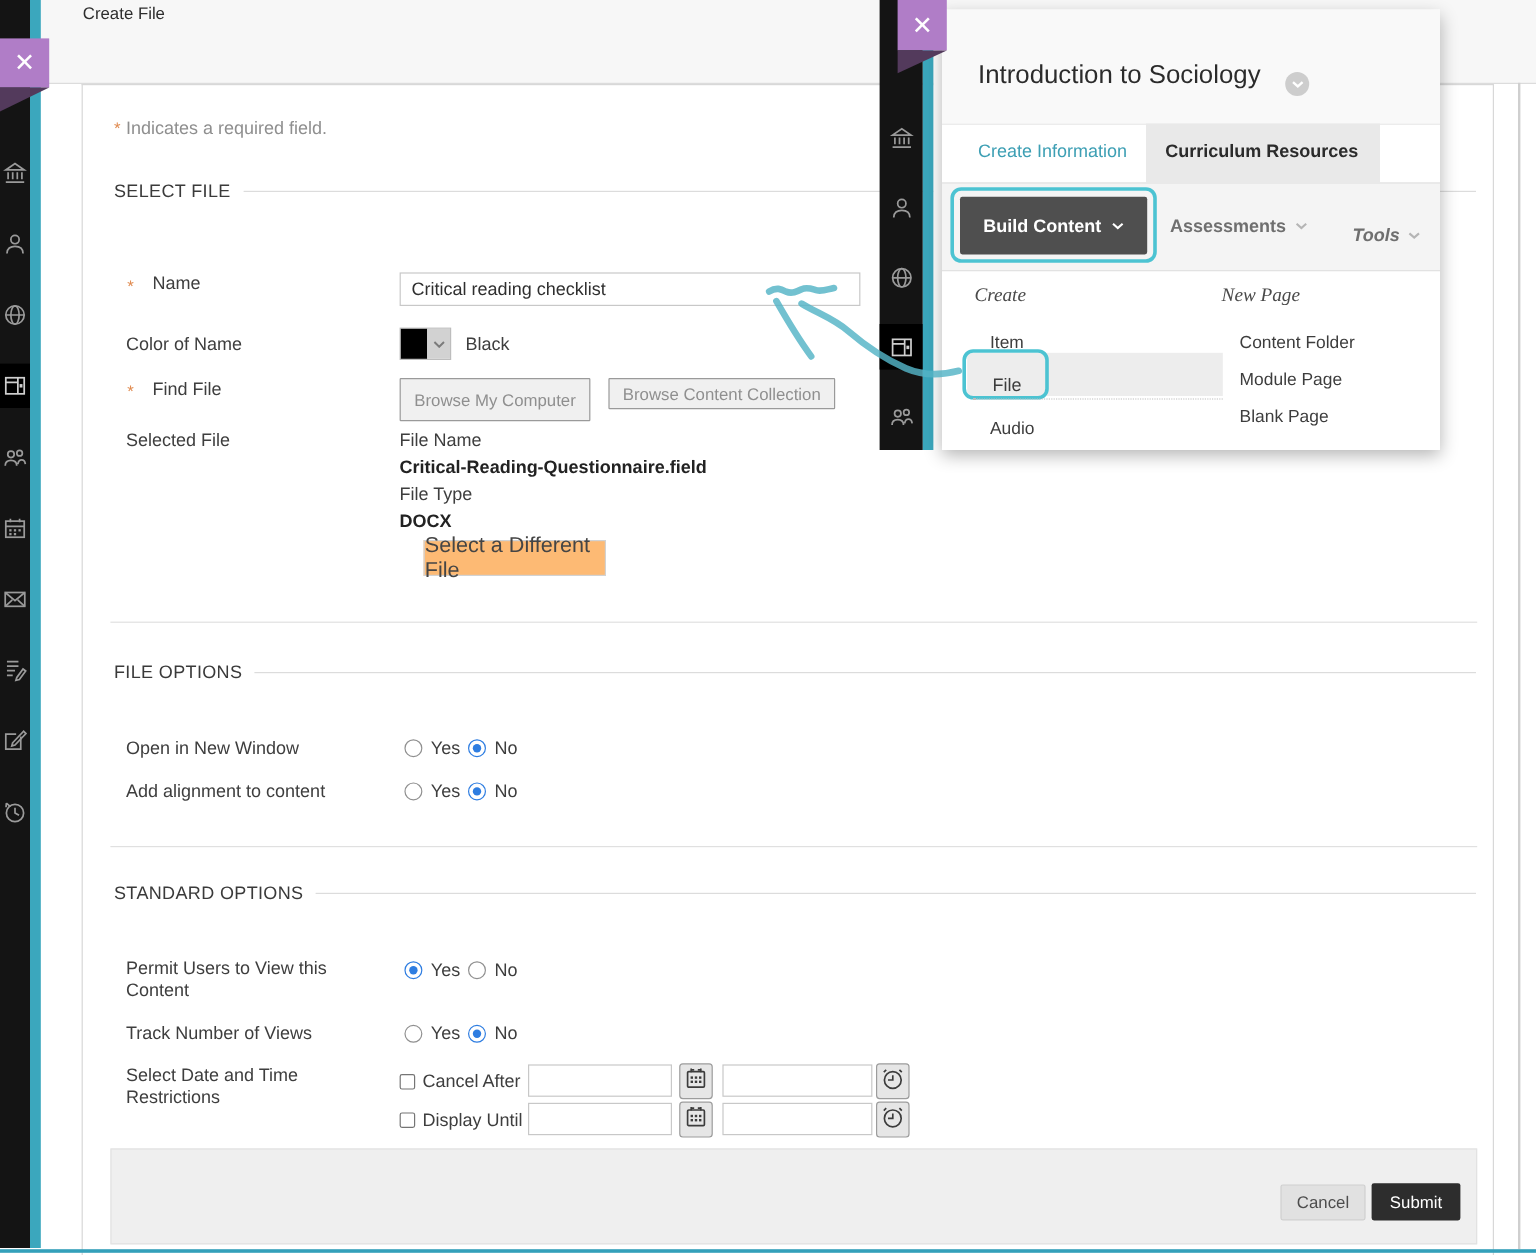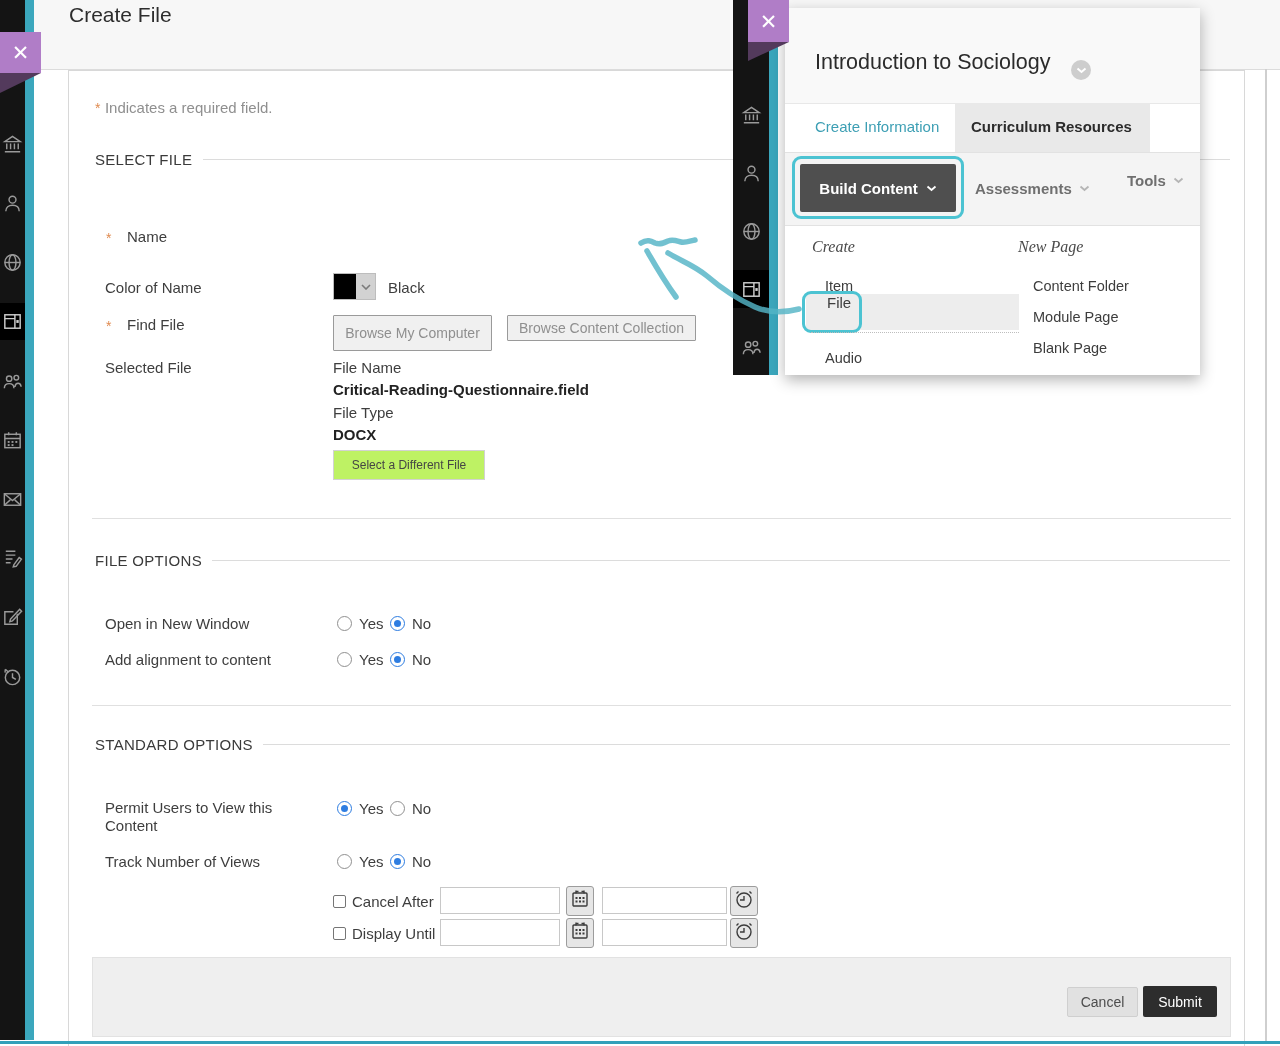--- a/index.html
+++ b/index.html
@@ -2,21 +2,21 @@
 <html><head>
 <meta charset="utf-8">
 <style>
   html,body{margin:0;padding:0;background:#fff;}
   .page{position:relative;width:1280px;height:1046px;background:#ffffff;
         font-family:"Liberation Sans",sans-serif;overflow:hidden;}
   .abs{position:absolute;}
 
   
   .header-bar{left:0;top:0;width:1280px;height:69px;background:#f7f7f7;border-bottom:1px solid #dcdcdc;}
-  .page-title{left:69px;top:3px;font-size:21px;color:#2d2d2d;}
+  .page-title{left:69px;top:3px;font-size:14px;color:#2d2d2d;}
   .main-panel{left:68px;top:70px;width:1177px;height:976px;background:#fff;
               border:1px solid #d8d8d8;border-bottom:none;box-sizing:border-box;}
   .right-vline{left:1265px;top:69px;width:2px;height:972px;background:#cfcfcf;}
   .bottom-line{left:0;top:1041px;width:1280px;height:3px;background:#33a0ba;}
 
   
   .sidebar{left:0;top:0;width:25px;height:1040px;background:#141414;}
   .side-stripe{left:25px;top:0;width:9px;height:1040px;background:#3ba7bd;}
   .side-tile{left:0;top:303px;width:25px;height:37px;background:#000;}
   .side-icon{width:23px;height:23px;left:1px;}
@@ -33,21 +33,21 @@
   .bold{font-weight:bold;color:#222;}
   .ast{color:#e08a4f;font-size:14px;}
   .section-h{font-size:15px;font-weight:normal;color:#3a3a3a;letter-spacing:.3px;}
   .rule{height:1px;background:#dcdcdc;}
   .divider{height:1px;background:#e0e0e0;}
 
   .text-input{background:#fff;border:1px solid #c8c8c8;box-sizing:border-box;
               font-family:"Liberation Sans",sans-serif;font-size:15px;color:#2f2f2f;padding:0 9px;}
   .btn{display:flex;align-items:center;justify-content:center;box-sizing:border-box;cursor:default;}
   .btn-browse{background:#f0f0f0;border:1px solid #9a9a9a;color:#8f8f8f;font-size:14px;border-radius:1px;}
-  .btn-light{background:#bef264;border:1px solid #d2d2d2;color:#454545;font-size:12px;}
+  .btn-light{background:#fdba74;border:1px solid #d2d2d2;color:#454545;font-size:18px;margin-left:20px;}
   .btn-cancel{background:#e1e1e1;border:1px solid #cfcfcf;color:#4d4d4d;font-size:14px;border-radius:2px;}
   .btn-submit{background:#2d2d2d;color:#fff;font-size:14px;border-radius:2px;}
   .footer-bar{background:#efefef;border:1px solid #e2e2e2;box-sizing:border-box;}
 
   .radio{width:15px;height:15px;border:1px solid #909090;border-radius:50%;background:#fff;box-sizing:border-box;}
   .radio.sel{border:1.5px solid #2e7de1;}
   .radio.sel::after{content:"";position:absolute;left:2.6px;top:2.6px;width:7px;height:7px;border-radius:50%;background:#2e7de1;}
   .checkbox{width:13px;height:13px;border:1px solid #757575;border-radius:2px;background:#fff;box-sizing:border-box;}
   .mini-btn{width:28px;height:30px;background:#e6e6e6;border:1px solid #9c9c9c;border-radius:3px;
             display:flex;align-items:center;justify-content:center;box-sizing:border-box;}
@@ -74,21 +74,21 @@
   .tab-cr{left:186px;top:110px;font-size:15px;font-weight:bold;color:#2b2b2b;}
   .actionbar{left:0;top:144px;width:415px;height:74px;background:#f4f4f4;
              border-top:1px solid #e2e2e2;border-bottom:1px solid #e2e2e2;box-sizing:border-box;}
   .bc-btn{left:15px;top:156px;width:156px;height:48px;background:#4f4f4f;border-radius:2px;
           display:flex;align-items:center;justify-content:center;gap:8px;color:#fff;font-weight:bold;font-size:15px;text-align:right;}
   .hl-box{border:3px solid #4cc3d2;border-radius:9px;background:transparent;box-sizing:border-box;}
   .menu-act{font-size:15px;font-weight:bold;color:#6f6f6f;display:flex;align-items:center;gap:7px;}
   .menu-h{font-family:"Liberation Serif",serif;font-style:italic;font-size:16px;color:#4a4a4a;}
   .menu-item{font-size:14.5px;color:#3d3d3d;}
   .file-row{left:21px;top:286px;width:213px;height:36px;background:#ededed;}
-  .file-box{left:17px;top:283px;width:60px;height:42px;display:flex;align-items:flex-start;}
+  .file-box{left:17px;top:283px;width:72px;height:42px;display:flex;align-items:flex-end;}
   .dotted{left:26px;top:324px;width:208px;height:0;border-top:1px dotted #bdbdbd;}
   .chev svg{display:block;}
 </style>
 </head>
 <body>
 
 <div class="page">
 
   <div class="abs header-bar"></div>
   <div class="abs page-title">Create File</div>
@@ -99,20 +99,21 @@
   <div class="abs" style="left:95px;top:99px;">
     <span class="ast">*</span>
     <span class="lbl gray">Indicates a required field.</span>
   </div>
 
   <div class="abs section-h" style="left:95px;top:151px;">SELECT FILE</div>
   <div class="abs rule" style="left:203px;top:159px;width:1027px;"></div>
 
   <span class="abs ast" style="left:106px;top:230px;">*</span>
   <div class="abs lbl" style="left:127px;top:228px;">Name</div>
+  <input class="abs text-input" style="left: 333px; top: 227px; width: 384px; height: 28px;" value="Critical reading checklist">
 
   <div class="abs lbl" style="left:105px;top:279px;">Color of Name</div>
   <div class="abs swatch" style="left:333px;top:273px;">
     <div class="blk"></div>
     <div class="dd">
       <span class="chev">
         <svg width="10" height="6" viewBox="0 0 10 6">
             <polyline points="1,1 5,5 9,1" stroke="#7b7b7b" stroke-width="1.6" fill="none"></polyline>
           </svg>
       </span>
@@ -159,20 +160,21 @@
   <div class="abs lbl" style="left:359px;top:800px;">Yes</div>
   <div class="abs radio" style="left:390px;top:801px;"></div>
   <div class="abs lbl" style="left:412px;top:800px;">No</div>
 
   <div class="abs lbl" style="left:105px;top:853px;">Track Number of Views</div>
   <div class="abs radio" style="left:337px;top:854px;"></div>
   <div class="abs lbl" style="left:359px;top:853px;">Yes</div>
   <div class="abs radio sel" style="left:390px;top:854px;"></div>
   <div class="abs lbl" style="left:412px;top:853px;">No</div>
 
+  <div class="abs lbl" style="left:105px;top:888px;width:158px;">Select Date and Time Restrictions</div>
 
   <div class="abs checkbox" style="left:333px;top:895px;"></div>
   <div class="abs lbl" style="left:352px;top:893px;">Cancel After</div>
   <input class="abs text-input" style="left: 440px; top: 887px; width: 120px; height: 27px;">
   <div class="abs mini-btn" style="left:566px;top:886px;">
     <span>
       <svg width="18" height="20" viewBox="0 0 18 20">
           <rect x="2" y="4" width="14" height="13" rx="1"></rect>
           <path d="M5 1.5v3M13 1.5v3M4.5 2.5h3M10.5 2.5h3"></path>
           <g fill="#3c3c3c" stroke="none">
@@ -343,21 +345,21 @@
     </div>
     <div class="abs hl-box" style="left:7px;top:148px;width:172px;height:63px;"></div>
     <div class="abs menu-act" style="left:190px;top:172px;">
       <span>Assessments</span>
       <span class="chev">
           <svg width="11" height="7" viewBox="0 0 11 7">
             <polyline points="1.5,1.5 5.5,5 9.5,1.5" stroke="#b5b5b5" stroke-width="1.8" fill="none"></polyline>
           </svg>
         </span>
     </div>
-    <div class="abs menu-act" style="left:342px;top:164px;">
+    <div class="abs menu-act" style="left:342px;top:180px;font-style:italic;">
       <span>Tools</span>
       <span class="chev">
           <svg width="11" height="7" viewBox="0 0 11 7">
             <polyline points="1.5,1.5 5.5,5 9.5,1.5" stroke="#b5b5b5" stroke-width="1.8" fill="none"></polyline>
           </svg>
         </span>
     </div>
 
     <div class="abs menu-h" style="left:27px;top:230px;">Create</div>
     <div class="abs menu-h" style="left:233px;top:230px;">New Page</div>

